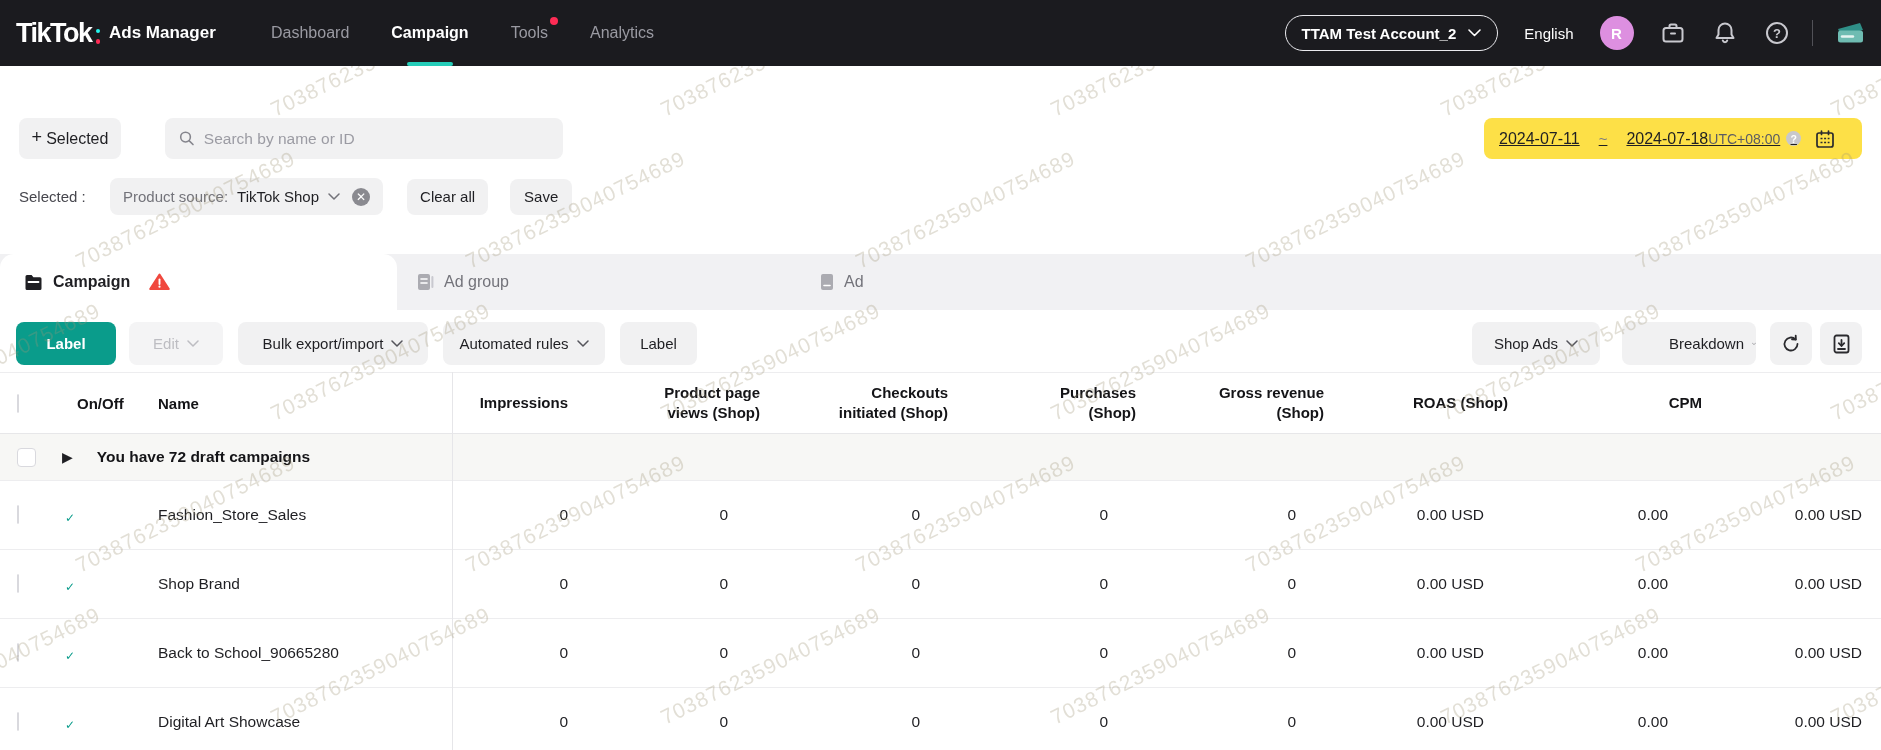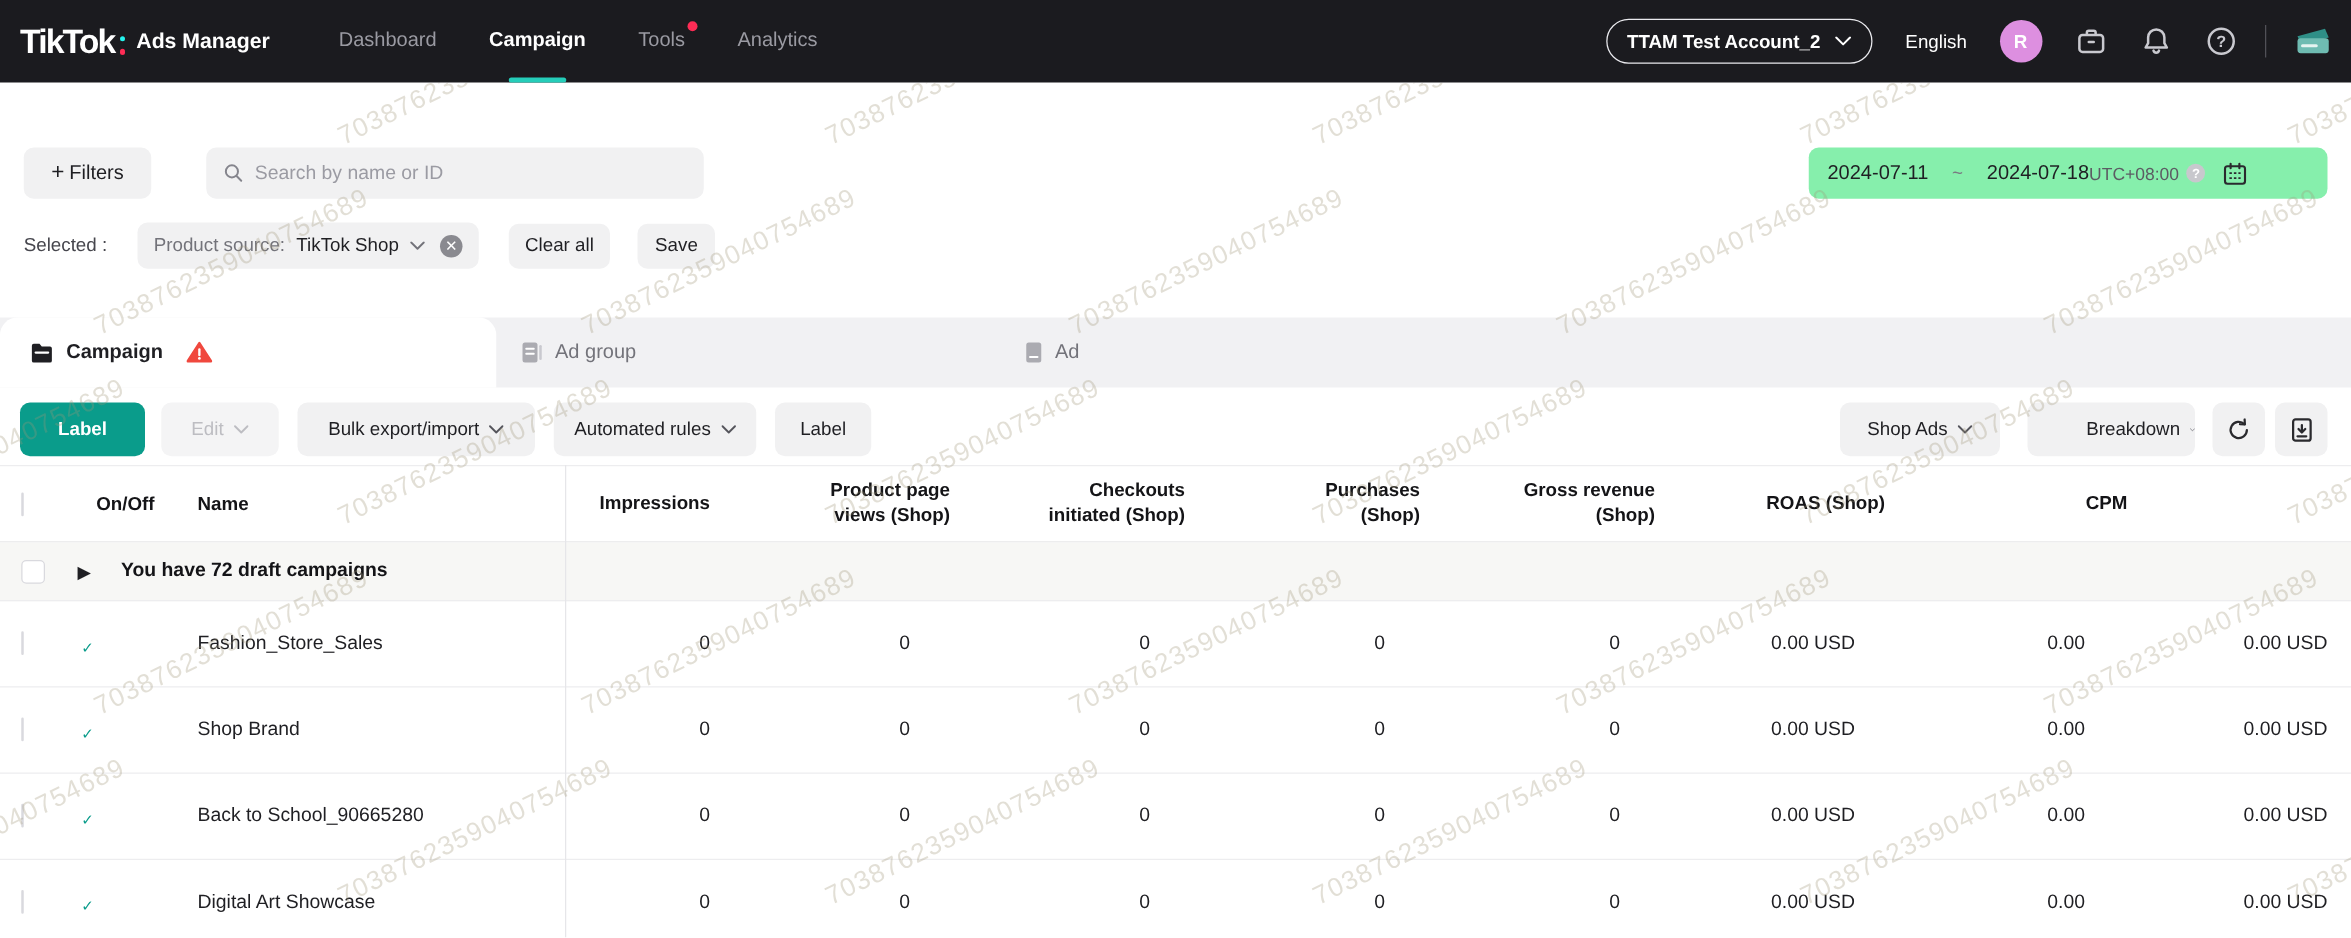--- a/index.html
+++ b/index.html
@@ -39,21 +39,21 @@
   .wm { position:absolute; white-space:nowrap; font-size:21px; letter-spacing:1px; color:rgba(158,148,120,0.30); transform:rotate(-26deg); }
 
   
   .filters-row { position:absolute; top:52px; left:19px; width:1843px; height:41px; }
   .btn { border:none; border-radius:8px; background:#f1f1f2; color:#1f1f23; font-family:inherit; cursor:pointer; }
   .filters-btn { position:absolute; left:0; top:0; width:102px; height:41px; font-size:16px; display:flex; align-items:center; justify-content:center; gap:4px; }
   .plus-glyph { font-size:18px; font-weight:400; margin-top:-2px; }
   .search-box { position:absolute; left:126px; top:0; width:398px; height:41px; background:#f1f1f2; border-radius:8px; display:flex; align-items:center; padding:0 14px; gap:9px;margin-left:20px; }
   .search-box input { border:none; outline:none; background:transparent; font-family:inherit; font-size:15.5px; color:#1f1f23; width:100%; }
   .search-box input::placeholder { color:#9b9ba3; }
-  .date-box { position:absolute; right:0; top:0; width:415px; height:41px; background:#86efac; border-radius:8px; display:flex; align-items:center; padding:0 15px; cursor:pointer; }
+  .date-box { position:absolute; right:0; top:0; width:378px; height:41px; background:#fde047; border-radius:8px; display:flex; align-items:center; padding:0 15px; cursor:pointer;text-decoration:underline; }
   .date-val { font-size:16px; color:#1f1f23; }
   .date-sep { margin:0 19px; color:#7a7a82; font-size:15px; }
   .date-tz { font-size:14px; color:#5c5c63; }
   .help-dot { margin-left:6px; width:15px; height:15px; border-radius:50%; background:#c8c8cd; color:#fff; font-size:10.5px; font-weight:700; display:flex; align-items:center; justify-content:center; }
   .cal-icon { margin-left:14px; display:flex; }
 
   
   .selected-row { position:absolute; top:112px; left:19px; height:37px; display:flex; align-items:center; }
   .selected-label { font-size:15px; color:#46464d; width:76px; }
   .chip { margin-left:15px; height:37px; background:#f1f1f2; border-radius:8px; display:flex; align-items:center; padding:0 13px; gap:9px; cursor:pointer; }
@@ -174,21 +174,21 @@
         </svg>
     </span>
   </div>
 </div>
 
 <div class="content">
 
   <div class="filters-row">
     <button class="btn filters-btn">
       <span class="plus-glyph">+</span>
-        <span>Filters</span>
+        <span>Selected</span>
     </button>
     <div class="search-box">
       <svg width="17" height="17" viewBox="0 0 17 17">
           <circle cx="7" cy="7" r="5.2" fill="none" stroke="#85858d" stroke-width="1.7"></circle>
           <line x1="11" y1="11" x2="15" y2="15" stroke="#85858d" stroke-width="1.7" stroke-linecap="round"></line>
         </svg>
       <input type="text" placeholder="Search by name or ID" style="">
     </div>
     <div class="date-box">
       <span class="date-val">2024-07-11</span>

